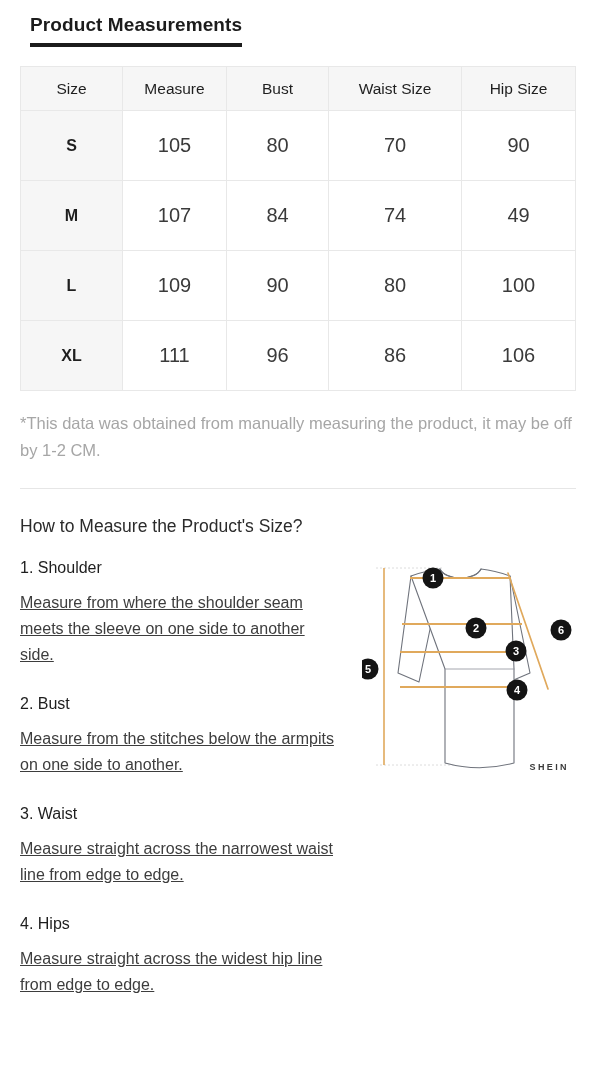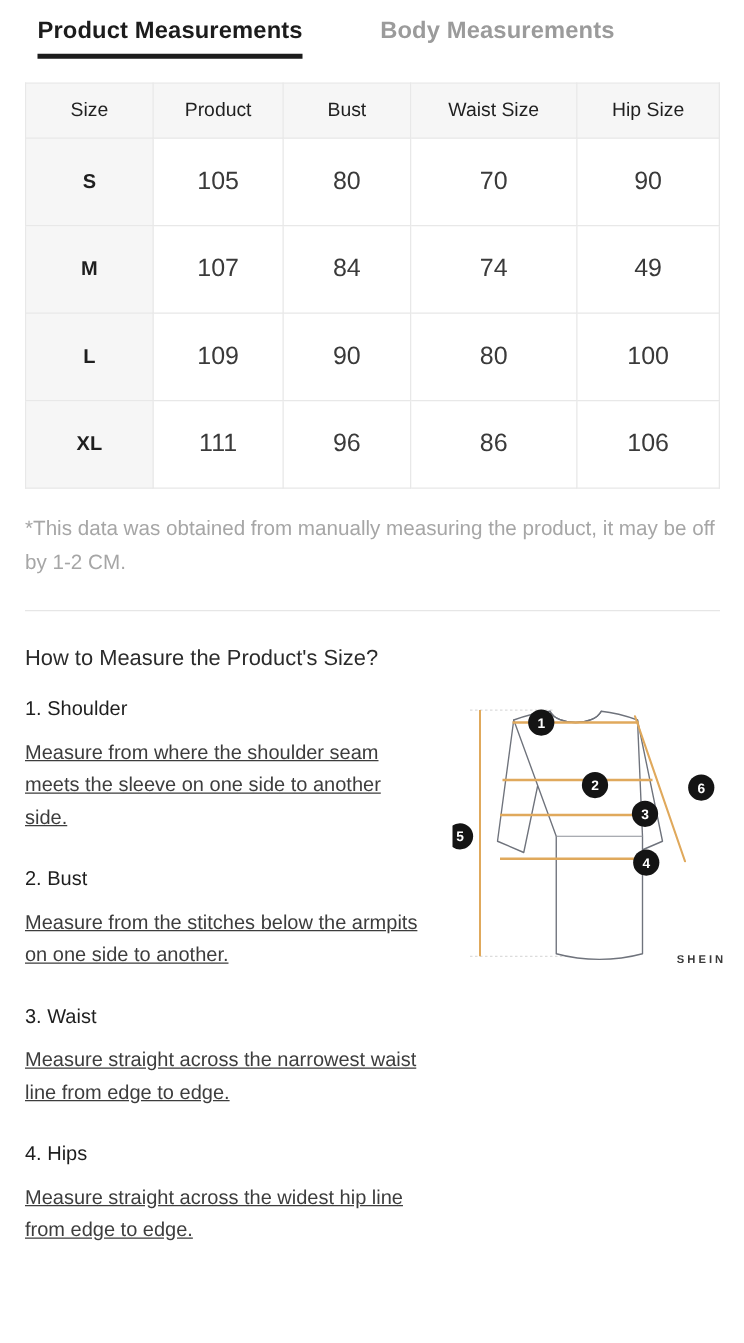--- a/index.html
+++ b/index.html
@@ -139,51 +139,50 @@
   .diagram {
     position: absolute;
     top: -8px;
     left: 362px;
     width: 225px;
     height: 232px;
   }
   .diagram svg { display: block; }
   .shein-mark {
     position: absolute;
-    right: 6px;
+    right: 18px;
     bottom: 11px;
     font-size: 9px;
     font-weight: bold;
     letter-spacing: 2.4px;
     color: #3a3a3a;
     font-family: "Liberation Sans", sans-serif;
     margin-left: 20px;
   }
 </style>
 </head>
 <body>
 
 <div class="tabs">
   <div class="tab product">Product Measurements</div>
-  <div class="tab body">Body Measurements</div>
 </div>
 
 <div class="table-wrap">
   <table class="size-table">
     <colgroup>
       <col class="c-size">
         <col class="c-length">
         <col class="c-bust">
         <col class="c-waist">
         <col class="c-hip">
     </colgroup>
     <thead>
       <tr>
         <th>Size</th>
-        <th>Product</th>
+        <th>Measure</th>
         <th>Bust</th>
         <th>Waist Size</th>
         <th>Hip Size</th>
       </tr>
     </thead>
     <tbody>
       <tr>
         <td class="size-cell">S</td>
         <td>105</td>
         <td>80</td>

